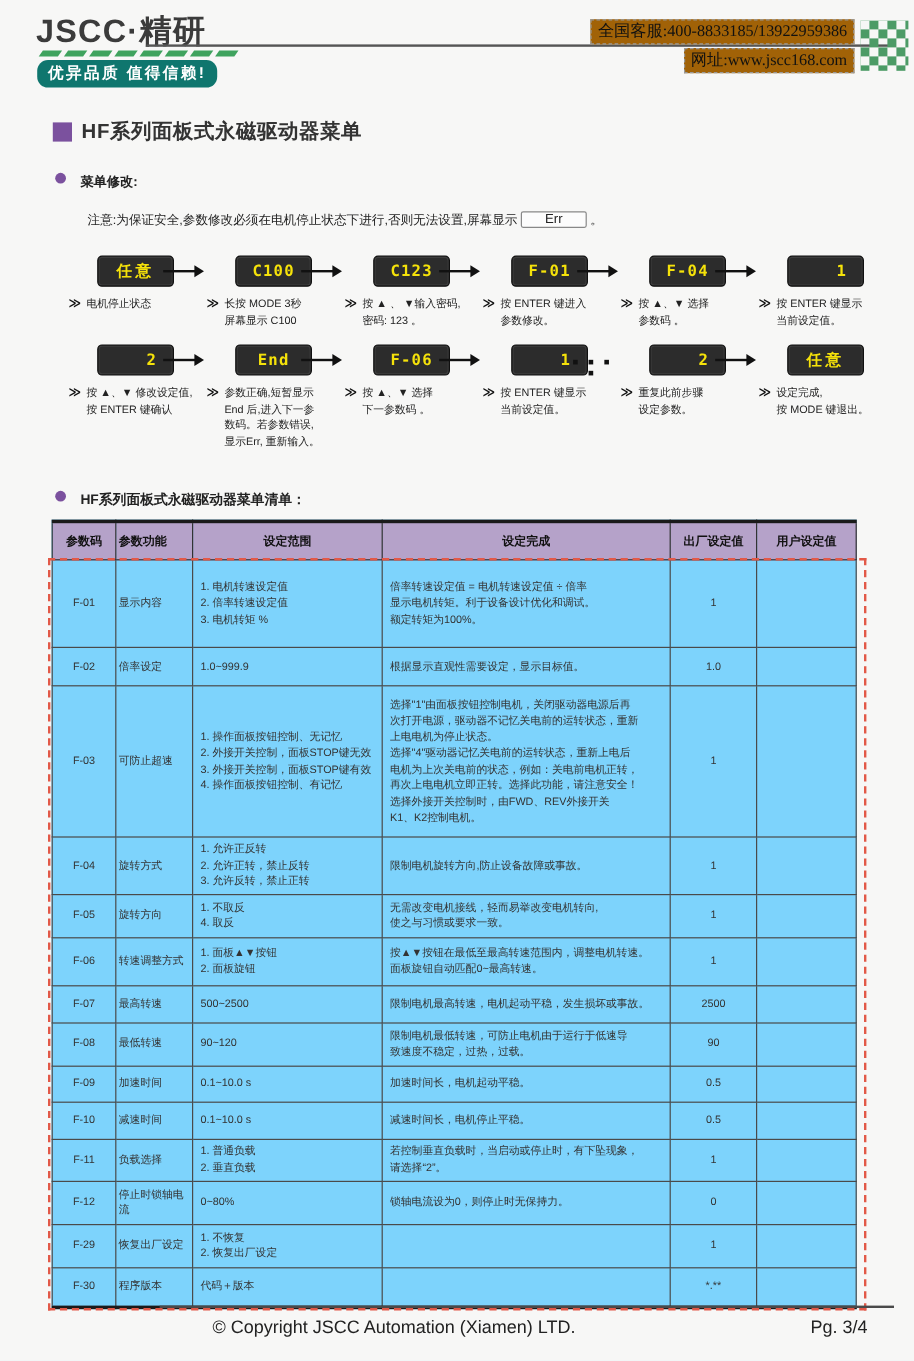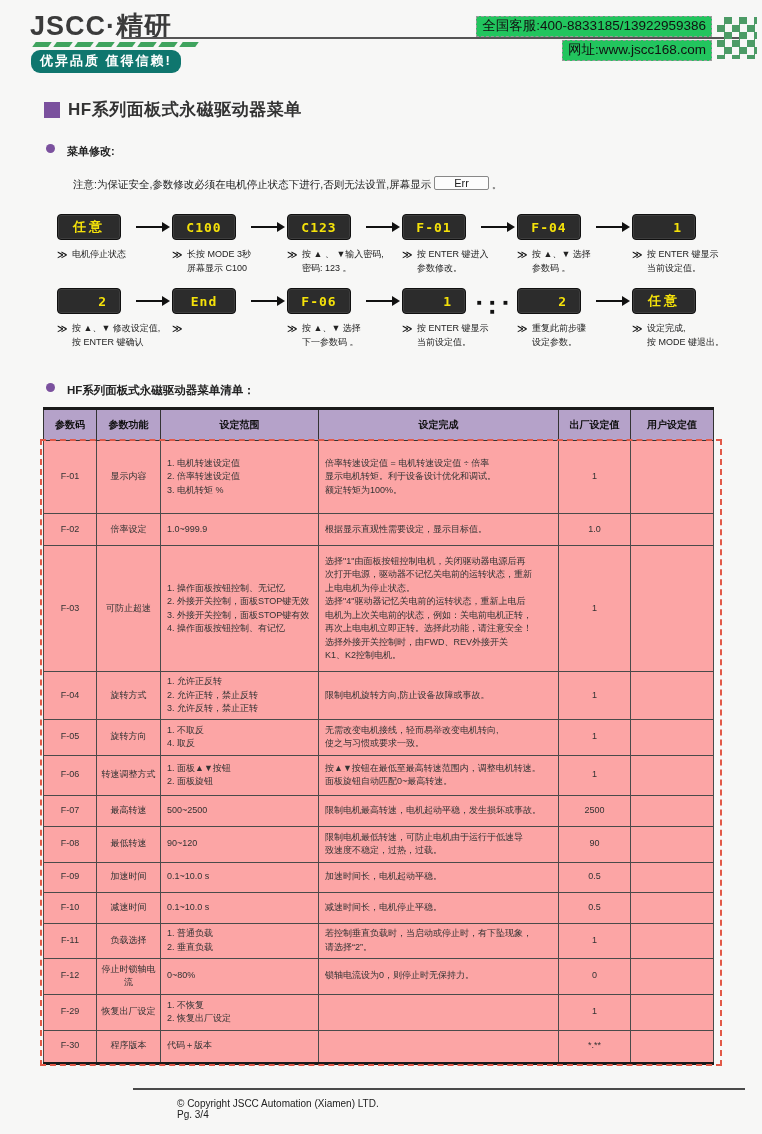--- a/index.html
+++ b/index.html
@@ -14,22 +14,22 @@
   .logo-text { position:absolute; left:30px; top:8px; font-size:27px; font-weight:bold;
     color:#3b3b3b; letter-spacing:1px; }
   .logo-dashes { position:absolute; left:34px; top:42px; display:flex; gap:5px; }
   .logo-dashes i { display:block; width:16px; height:5px; background:#3fa35e; transform:skewX(-35deg); }
   .badge { position:absolute; left:31px; top:50px; background:#0f766e; color:#fff;
     font-weight:bold; font-size:13px; letter-spacing:2px; padding:2px 9px 3px;
     border-radius:9px; white-space:nowrap; }
   .top-rule { position:absolute; left:122px; top:37px; width:624px; height:2px; background:#555; }
   .contact { position:absolute; right:50px; top:16px; display:flex; flex-direction:column;
     gap:3px; align-items:flex-end; z-index:2; }
-  .contact-box { border:1px dashed #9a9a9a; background:#22c55e; padding:0 5px 1px;
-    font-size:13.5px; color:#111; white-space:nowrap; }
+  .contact-box { border:1px dashed #9a9a9a; background:#a16207; padding:0 5px 1px;
+    font-size:13.5px; color:#111; white-space:nowrap;font-family:Liberation Serif, serif; }
   .checker { position:absolute; right:5px; top:17px; width:40px; height:42px;
     background:conic-gradient(#4c9b66 25%, transparent 0 50%, #4c9b66 0 75%, transparent 0);
     background-size:15px 15px; }
   
   .title-row { margin:16px 0 0 44px; display:flex; align-items:center; }
   .title-square { width:16px; height:16px; background:#7b519e; margin-right:8px; flex:none; }
   .page-title { font-size:17px; font-weight:bold; color:#333; letter-spacing:0.5px; }
   .bullet-row { margin:23px 0 0 46px; display:flex; align-items:flex-start; }
   .bullet-dot { width:9px; height:9px; border-radius:50%; background:#7b519e; margin-right:12px; flex:none; }
   .bullet-label { font-size:11px; font-weight:bold; color:#222; }
@@ -37,57 +37,57 @@
   .err-box { display:inline-block; border:1px solid #888; background:#fcfcfc; padding:0 19px;
     font-size:11px; margin:0 3px; border-radius:2px; vertical-align:1px; }
   
   .flow-row { display:flex; margin-left:57px; }
   .flow-row.r1 { margin-top:22px; }
   .flow-row.r2 { margin-top:13px; }
   .flow-item { width:115px; position:relative; flex:none; }
   .led { width:64px; height:26px; background:#2c2c2c; border:1px solid #101010; border-radius:4px;
     box-shadow:inset 0 0 0 1px #3d3d3d; color:#f5e20a; display:flex; align-items:center;
     justify-content:center; font-family:"DejaVu Sans Mono","Liberation Mono",monospace;
-    font-weight:bold; font-size:13px; letter-spacing:1px; }
+    font-weight:bold; font-size:13px; letter-spacing:1px;margin-left:24px; }
   .led.digit { justify-content:flex-end; padding-right:13px; }
   .led.cjk { font-family:"Liberation Sans","DejaVu Sans",sans-serif; letter-spacing:3px; font-size:13px; }
   .connector { position:absolute; left:71px; top:7px; width:42px; }
   .arr { display:block; height:2px; background:#111; width:27px; margin:5px auto 0; position:relative; }
   .arr::after { content:""; position:absolute; right:-7px; top:-4px;
     border-left:8px solid #111; border-top:5px solid transparent; border-bottom:5px solid transparent; }
   .dots-glyph { display:block; text-align:center; font-size:8px; letter-spacing:3px; color:#111;
     margin-top:3px; font-weight:bold; }
   .caption { margin-top:8px; font-size:9px; line-height:1.5; color:#222; position:relative;
     padding-left:15px; width:113px; }
   .caption .marker { position:absolute; left:0; top:-1px; font-size:10px; color:#111; font-weight:bold; }
   .caption .ctext { white-space:pre-line; }
   
   .list-heading { margin:34px 0 0 46px; }
   .list-heading .bullet-label { font-size:11.5px; }
   .table-wrap { position:relative; width:676px; margin:9px 0 0 43px; }
-  table.menu { border-collapse:collapse; width:612px; background:#fca5a5;
+  table.menu { border-collapse:collapse; width:612px; background:#7dd3fc;
     border-top:3px solid #1a1a1a; border-bottom:3px solid #1a1a1a; table-layout:fixed; }
   table.menu th { background:#b5a2c9; border:1px solid #333; font-size:10px; font-weight:bold;
     color:#111; height:32px; padding:2px; }
   table.menu td { border:1px solid #4a4a4a; font-size:9px; color:#333; padding:3px 6px;
     vertical-align:middle; line-height:1.5; }
   .c-code { width:53px; text-align:center; }
-  .c-func { width:64px; text-align:center; padding:3px 2px !important;margin-left:27px; }
+  .c-func { width:64px; text-align:left; padding:3px 2px !important;margin-left:27px; }
   .c-range { width:158px; }
   .c-desc  { width:240px; }
   .c-default { width:72px; text-align:center; }
   .c-user { width:83px; }
   .pre { white-space:pre-line; }
   .red-overlay { position:absolute; left:-3px; right:-3px; top:32px; bottom:-1px;
     border:2px dashed #e25948; pointer-events:none; }
   
   .footer { position:absolute; left:133px; right:17px; top:1088px; }
   .footer-rule { height:2px; background:#4a4a4a; }
   .footer-line { display:flex; justify-content:space-between; margin-top:8px;
-    font-size:10px; color:#222; padding:0 22px 0 44px;flex-direction:column; }
+    font-size:15px; color:#222; padding:0 22px 0 44px; }
 </style>
 </head>
 <body>
 
 <div class="topbar">
   <div class="logo-text">JSCC·精研</div>
   <div class="logo-dashes">
     <i></i>
       <i></i>
       <i></i>
@@ -174,21 +174,24 @@
         <span class="arr"></span>
       </div>
     <div class="caption"><span class="marker">≫</span><span class="ctext">按 ▲、▼ 修改设定值,
 按 ENTER 键确认</span></div>
   </div>
   <div class="flow-item">
     <div class="led">End</div>
     <div class="connector">
         <span class="arr"></span>
       </div>
-    <div class="caption"><span class="marker">≫</span></div>
+    <div class="caption"><span class="marker">≫</span><span class="ctext">参数正确,短暂显示
+End 后,进入下一参
+数码。若参数错误,
+显示Err, 重新输入。</span></div>
   </div>
   <div class="flow-item">
     <div class="led">F-06</div>
     <div class="connector">
         <span class="arr"></span>
       </div>
     <div class="caption"><span class="marker">≫</span><span class="ctext">按 ▲、▼ 选择
 下一参数码 。</span></div>
   </div>
   <div class="flow-item">

